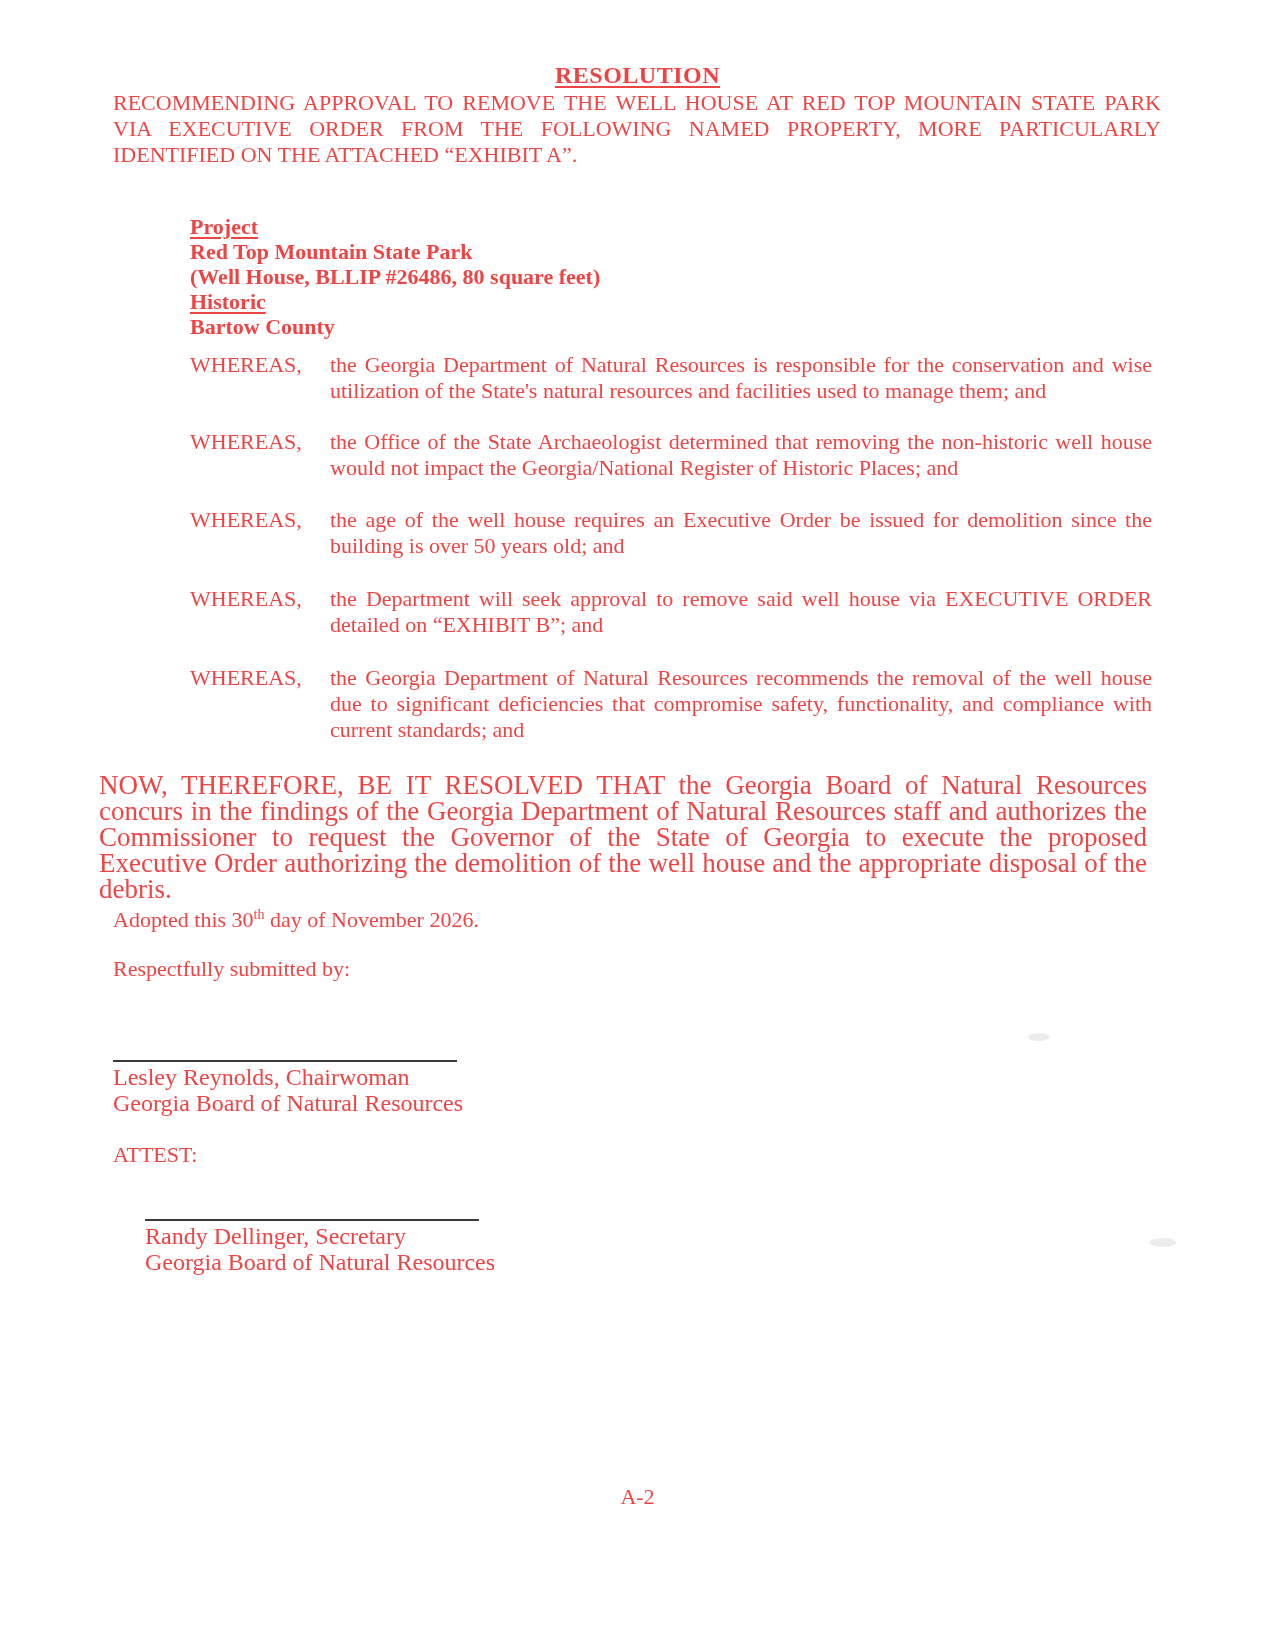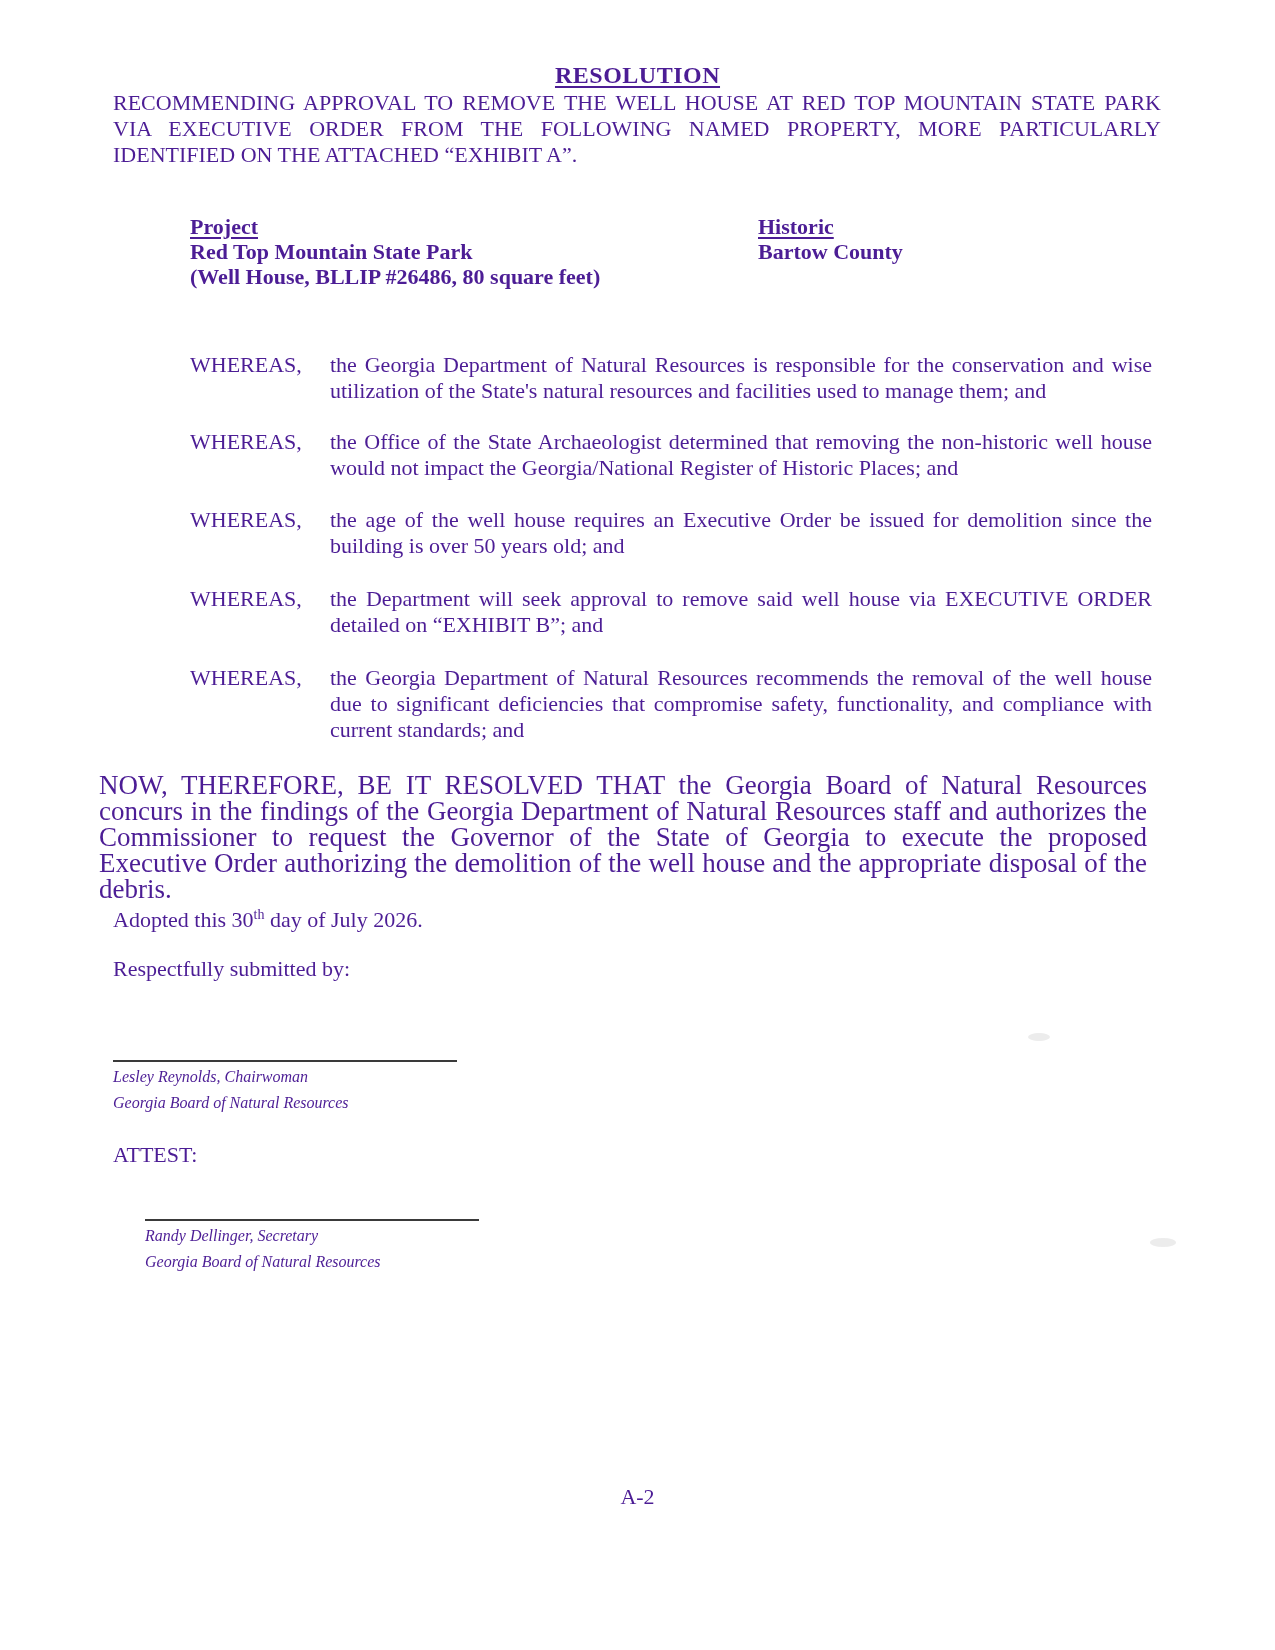--- a/index.html
+++ b/index.html
@@ -4,21 +4,21 @@
 <style>
   * { margin: 0; padding: 0; box-sizing: border-box; }
   html, body { background: #e8e8e8; }
   .page {
     position: relative;
     width: 1275px;
     height: 1650px;
     margin: 0 auto;
     background: #ffffff;
     font-family: "Liberation Serif", "DejaVu Serif", serif;
-    color: #4c1d95;
+    color: #ef4444;
     overflow: hidden;
   }
   .doc-title {
     position: absolute;
     top: 62px;
     left: 0;
     width: 1275px;
     text-align: center;
     font-size: 24px;
     font-weight: bold;
@@ -34,20 +34,21 @@
     line-height: 26px;
     text-align: justify;
     text-justify: inter-word;
   }
   .meta-row {
     position: absolute;
     top: 214px;
     left: 190px;
     width: 972px;
     display: flex;
+    flex-direction: column;
   }
   .meta-col { font-size: 22px; line-height: 25px; font-weight: bold; }
   .meta-col.project { width: 568px; }
   .meta-col .heading { text-decoration: underline; text-underline-offset: 3px; }
   .clause {
     position: absolute;
     left: 190px;
     width: 962px;
     display: flex;
     font-size: 22px;
@@ -81,23 +82,22 @@
   .submitted {
     position: absolute;
     top: 956px;
     left: 113px;
     font-size: 22px;
     line-height: 26px;
   }
   .sig-block {
     position: absolute;
     left: 113px;
-    font-size: 16px;
+    font-size: 24px;
     line-height: 26px;
-    font-style: italic;
   }
   .sig1 { top: 1060px; }
   .sig2 { top: 1219px; margin-left: 32px; }
   .sig-line {
     border-top: 2px solid #3a3a3a;
     margin-bottom: 2px;
   }
   .sig1 .sig-line { width: 344px; }
   .sig2 .sig-line { width: 334px; }
   .attest {
@@ -163,21 +163,21 @@
     <span class="text">the Department will seek approval to remove said well house via EXECUTIVE ORDER detailed on “EXHIBIT B”; and</span>
   </div>
 
   <div class="clause c5">
     <span class="label">WHEREAS,</span>
     <span class="text">the Georgia Department of Natural Resources recommends the removal of the well house due to significant deficiencies that compromise safety, functionality, and compliance with current standards; and</span>
   </div>
 
   <div class="resolution">NOW, THEREFORE, BE IT RESOLVED THAT the Georgia Board of Natural Resources concurs in the findings of the Georgia Department of Natural Resources staff and authorizes the Commissioner to request the Governor of the State of Georgia to execute the proposed Executive Order authorizing the demolition of the well house and the appropriate disposal of the debris.</div>
 
-  <div class="adopted"><span>Adopted this 30</span><sup>th</sup><span> day of July 2026.</span></div>
+  <div class="adopted"><span>Adopted this 30</span><sup>th</sup><span> day of November 2026.</span></div>
 
   <div class="submitted">Respectfully submitted by:</div>
 
   <div class="sig-block sig1">
     <div class="sig-line"></div>
     <div>Lesley Reynolds, Chairwoman</div>
     <div>Georgia Board of Natural Resources</div>
   </div>
 
   <div class="attest">ATTEST:</div>

